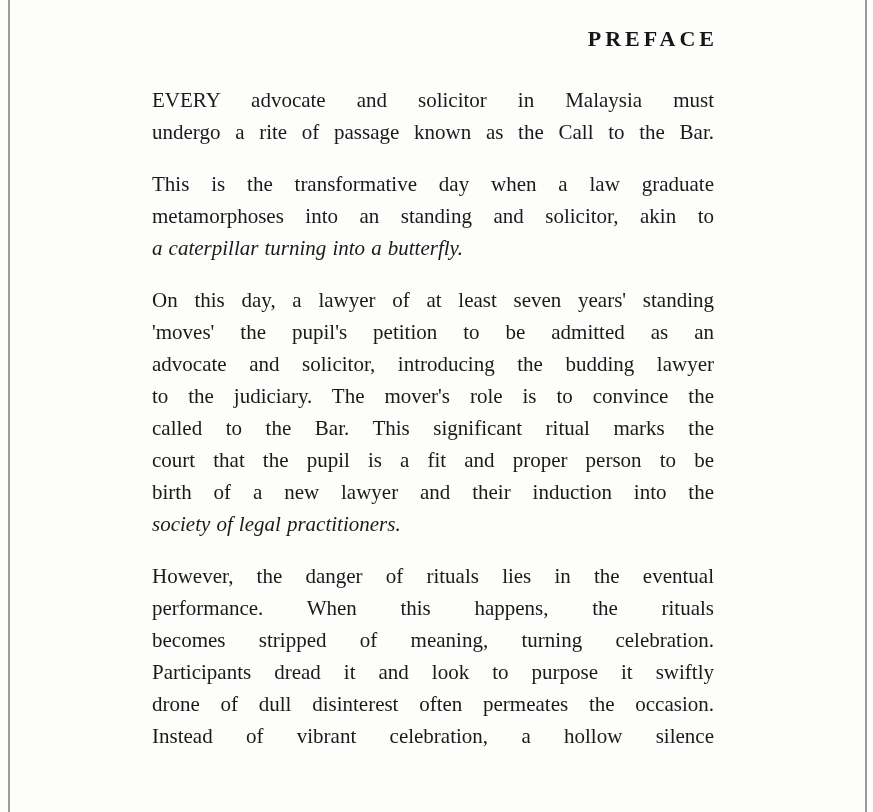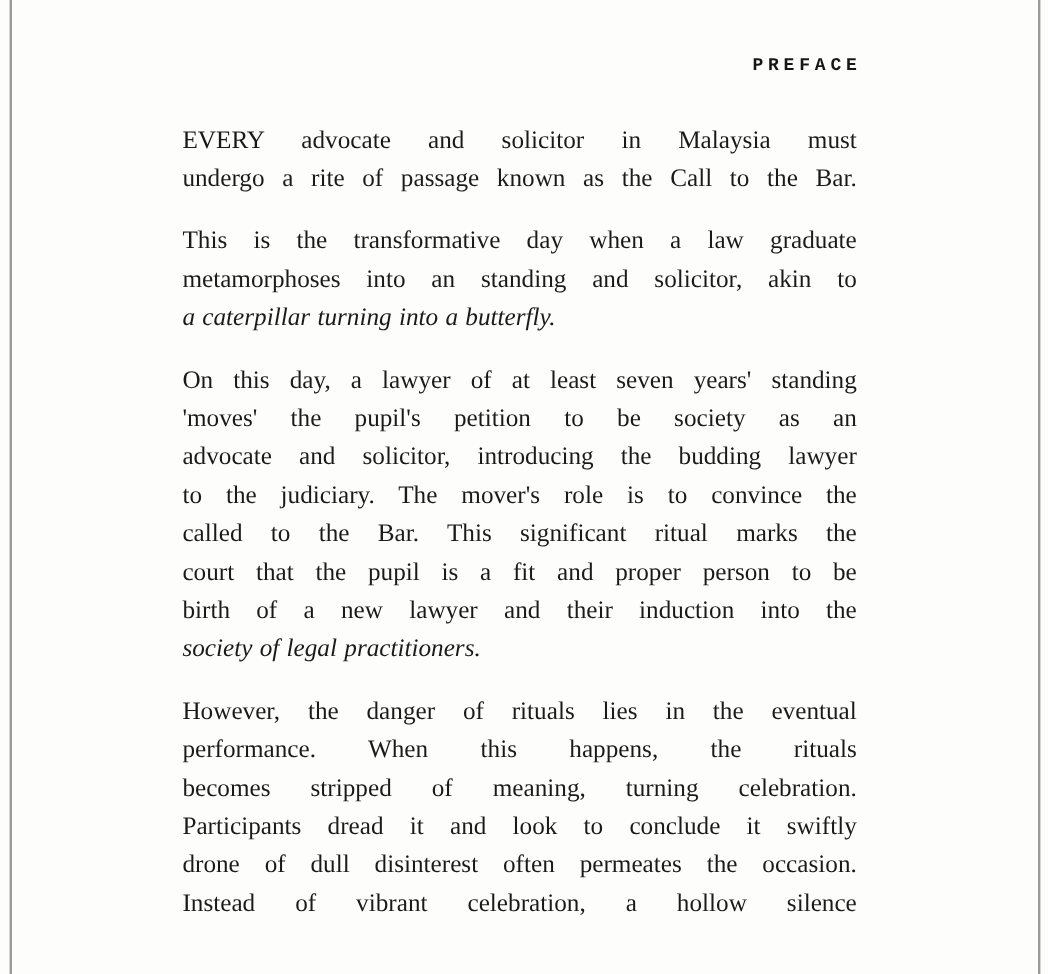--- a/index.html
+++ b/index.html
@@ -26,28 +26,28 @@
 
   .content {
     position: absolute;
     left: 152px;
     top: 0;
     width: 562px;
     padding-top: 24px;
   }
 
   .heading {
-    font-family: Liberation Mono, monospace;
-    font-size: 15px;
+    font-family: Liberation Serif, serif;
+    font-size: 22px;
     font-weight: 700;
     letter-spacing: 4px;
     line-height: 30px;
     text-align: right;
     color: #161616;
-    margin: 16px -4px 30px 0;
+    margin: 0 -4px 30px 0;
   }
 
   .paragraph { margin: 0 0 20px 0; }
 
   .line {
     font-family: "Liberation Serif", "DejaVu Serif", serif;
     font-size: 21px;
     line-height: 32px;
     color: #1a1a1a;
     word-spacing: 0.04em;
@@ -70,31 +70,31 @@
           <div class="line">EVERY advocate and solicitor in Malaysia must</div>
           <div class="line">undergo a rite of passage known as the Call to the Bar.</div>
         </div>
         <div class="paragraph">
           <div class="line">This is the transformative day when a law graduate</div>
           <div class="line">metamorphoses into an standing and solicitor, akin to</div>
           <div class="line last">a caterpillar turning into a butterfly.</div>
         </div>
         <div class="paragraph">
           <div class="line">On this day, a lawyer of at least seven years' standing</div>
-          <div class="line">'moves' the pupil's petition to be society as an</div>
+          <div class="line">'moves' the pupil's petition to be admitted as an</div>
           <div class="line">advocate and solicitor, introducing the budding lawyer</div>
           <div class="line">to the judiciary. The mover's role is to convince the</div>
           <div class="line">called to the Bar. This significant ritual marks the</div>
           <div class="line">court that the pupil is a fit and proper person to be</div>
           <div class="line">birth of a new lawyer and their induction into the</div>
           <div class="line last">society of legal practitioners.</div>
         </div>
         <div class="paragraph">
           <div class="line">However, the danger of rituals lies in the eventual</div>
           <div class="line">performance. When this happens, the rituals</div>
           <div class="line">becomes stripped of meaning, turning celebration.</div>
-          <div class="line">Participants dread it and look to conclude it swiftly</div>
+          <div class="line">Participants dread it and look to purpose it swiftly</div>
           <div class="line">drone of dull disinterest often permeates the occasion.</div>
           <div class="line">Instead of vibrant celebration, a hollow silence</div>
         </div>
       </div>
   </div>
 </div>
 
 </body></html>

